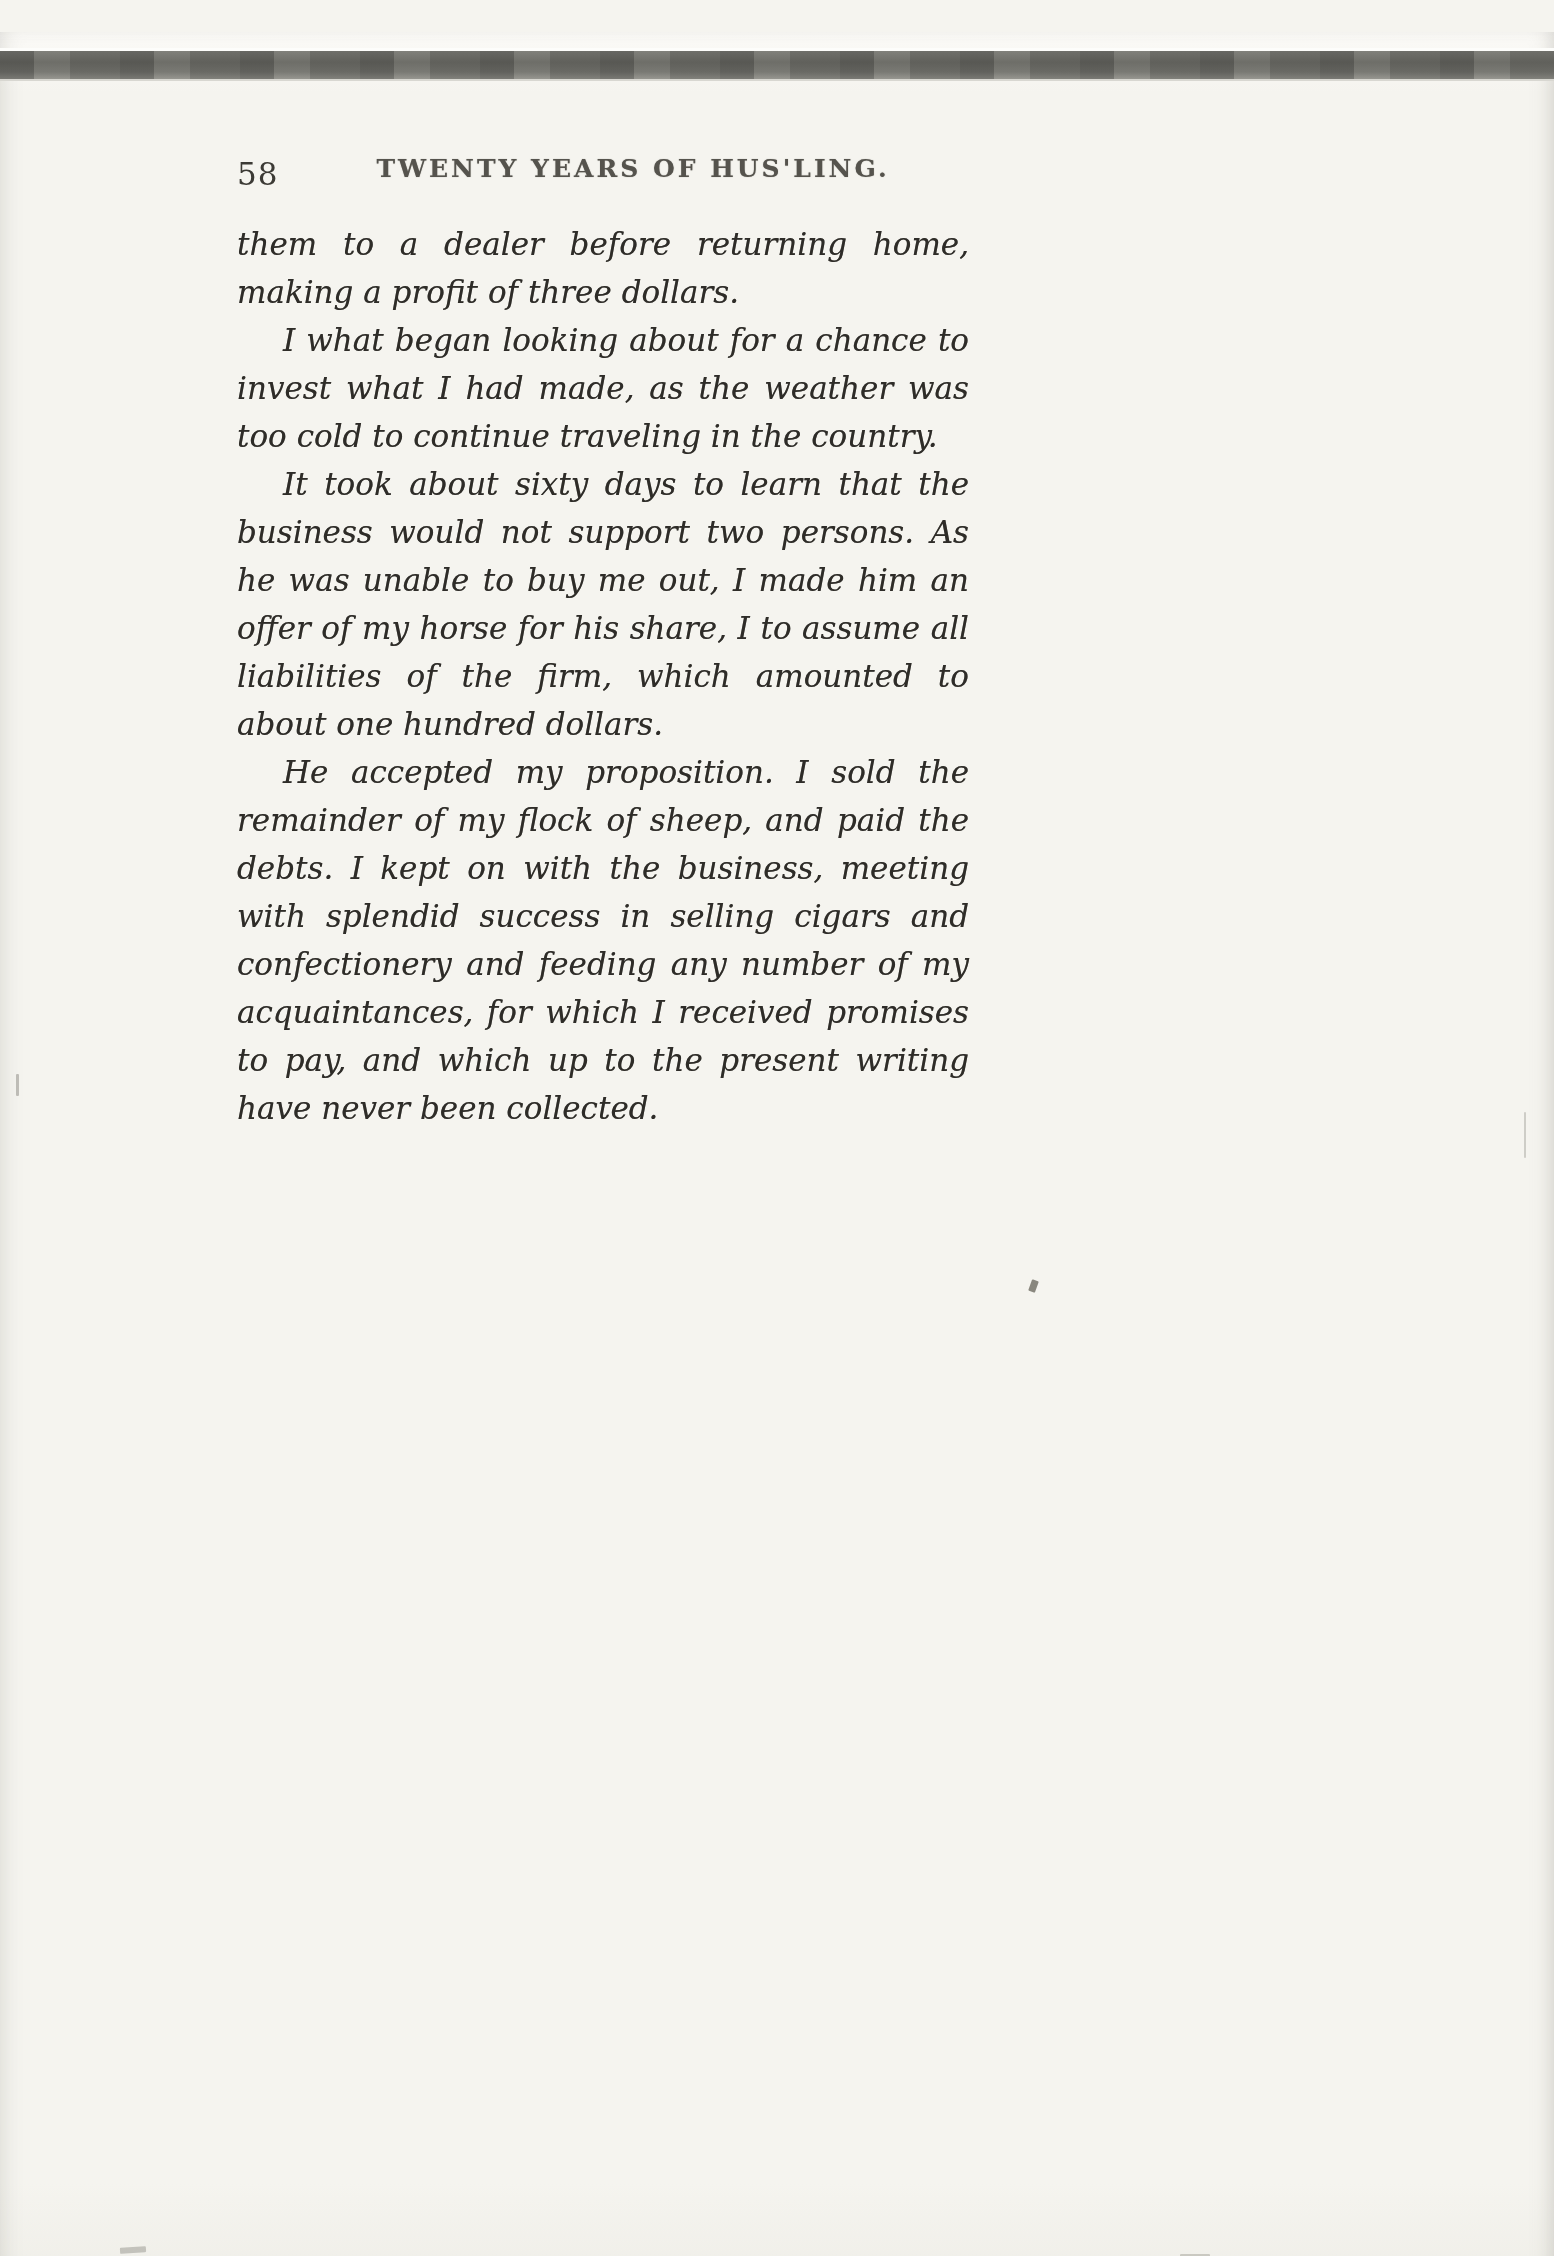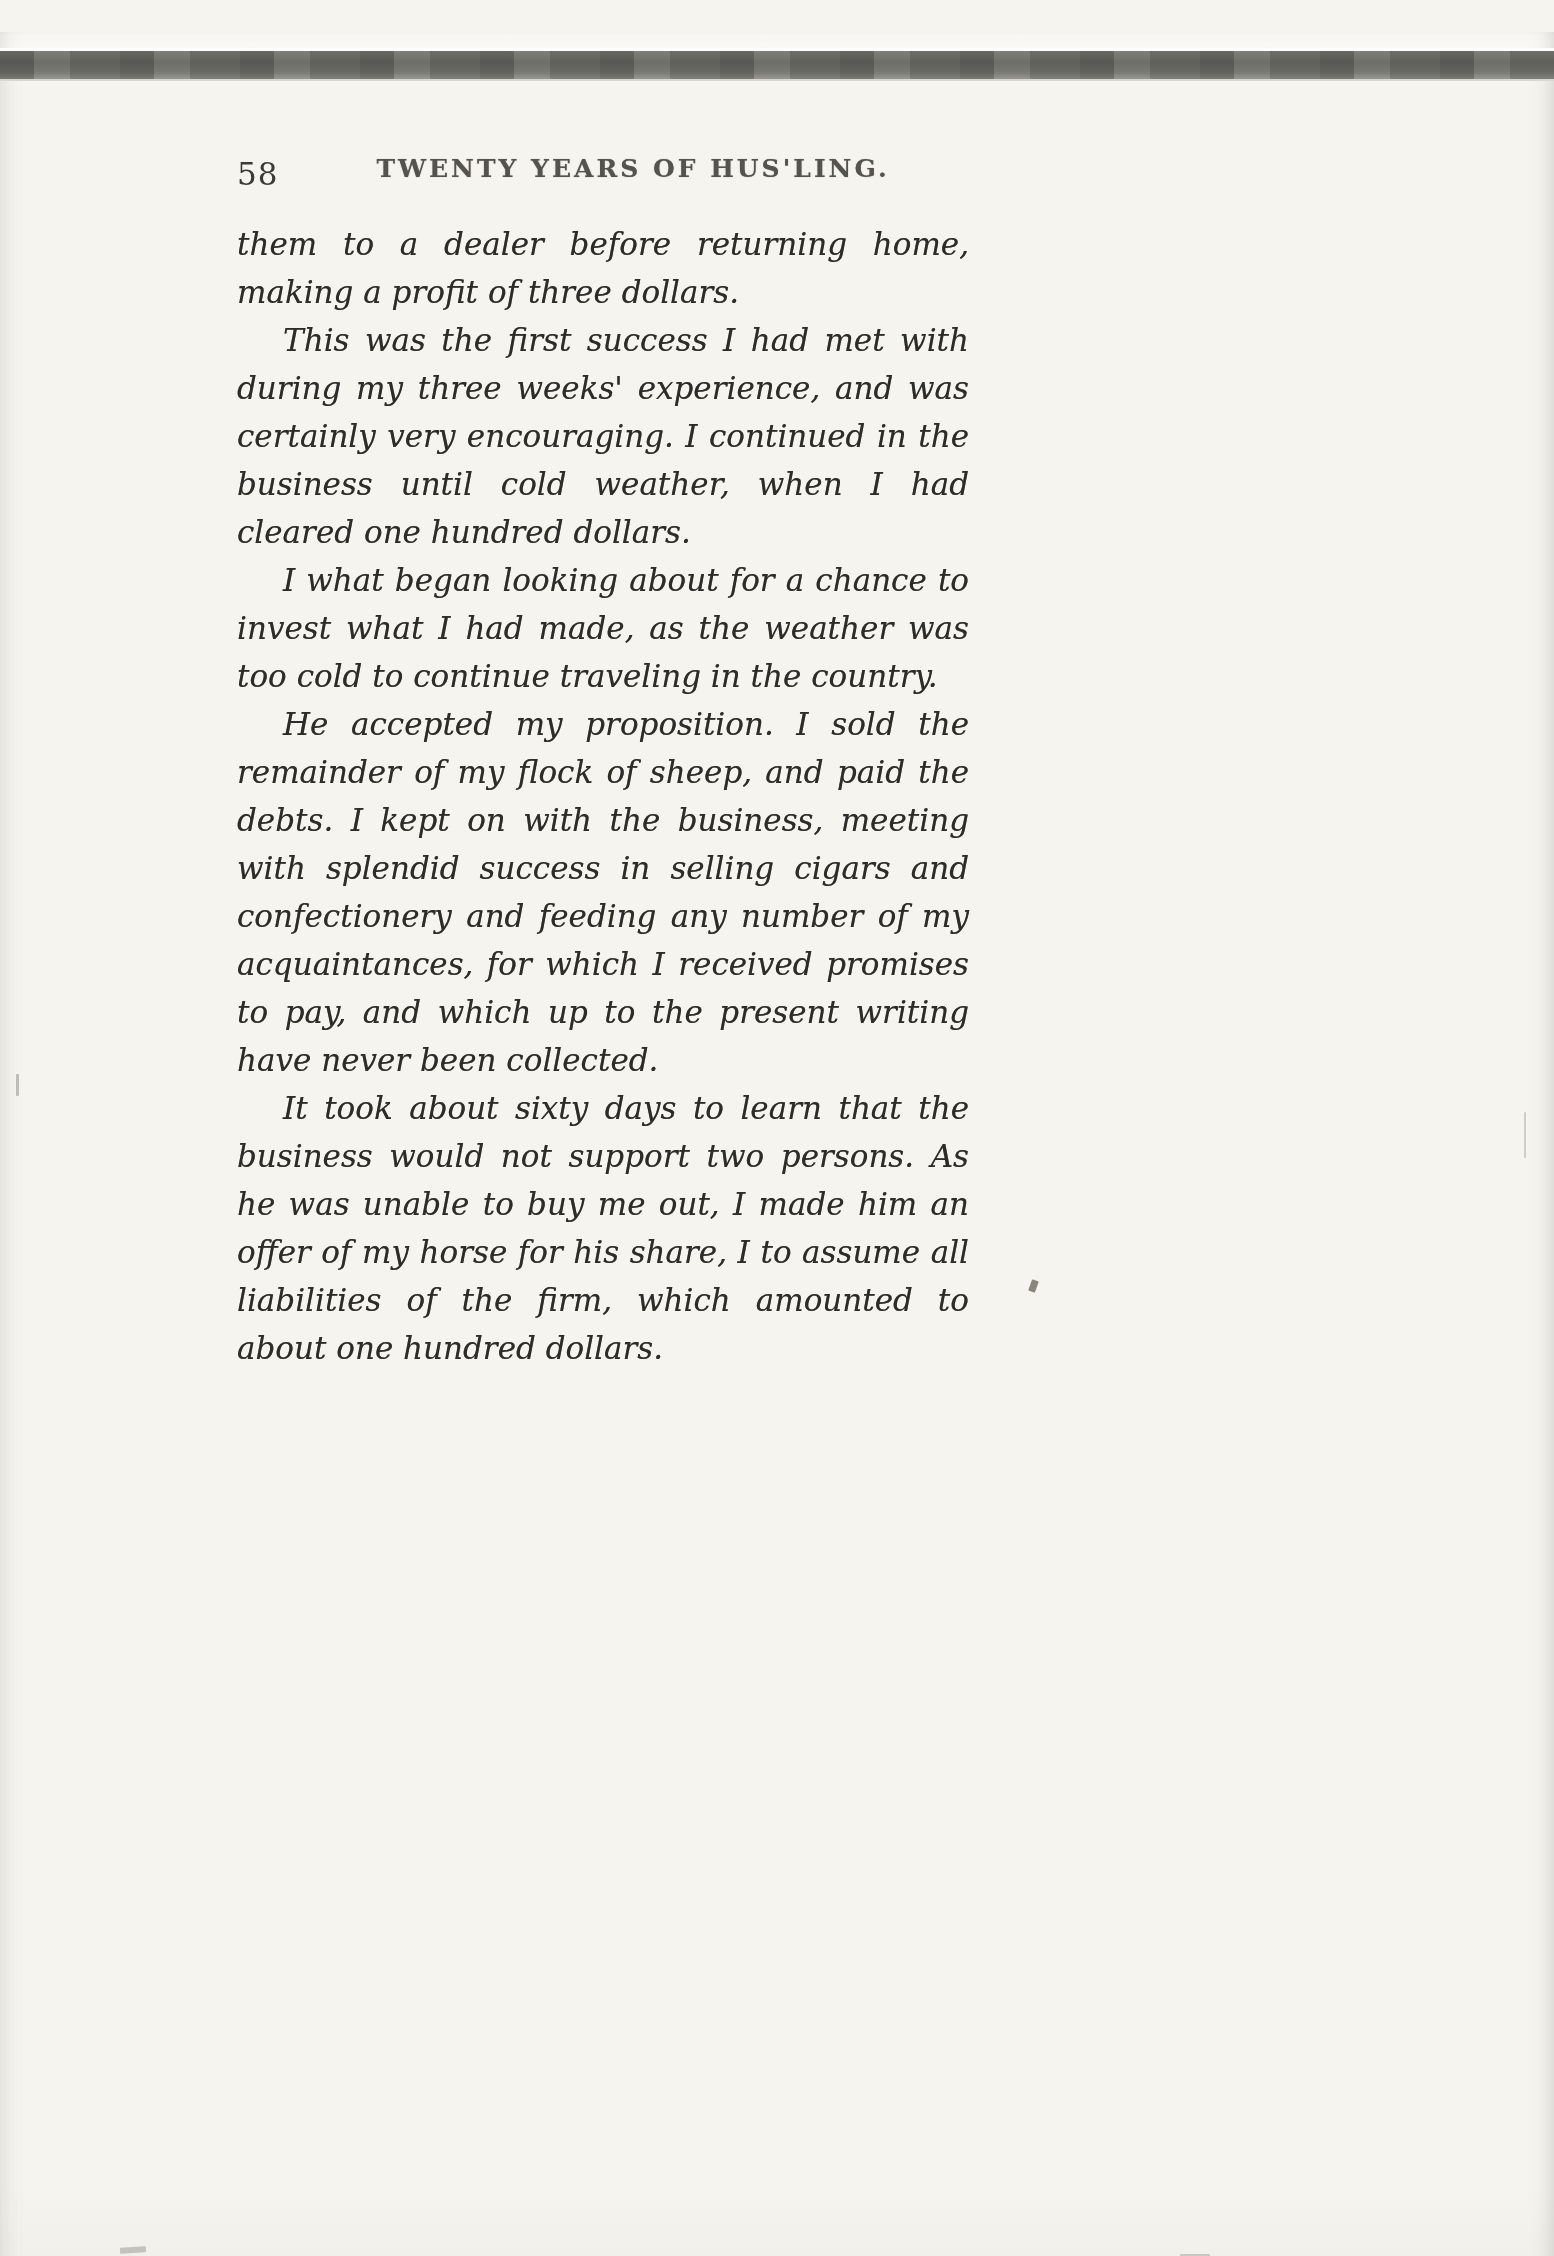--- a/index.html
+++ b/index.html
@@ -122,24 +122,23 @@
   <div class="scan-band"></div>
 
   <div class="content">
     <div class="header">
       <span class="page-num">58</span>
       <span class="running-title">TWENTY YEARS OF HUS'LING.</span>
     </div>
 
     <div class="text-block">
       <p class="no-indent">them to a dealer before returning home, making a profit of three dollars.</p>
-      <p>This was the first success I had met with during my three weeks' experience, and was certainly very encouraging.  I continued in the business until cold weather, when I had cleared one hundred dollars.</p>
       <p>I what began looking about for a chance to invest what I had made, as the weather was too cold to continue traveling in the country.</p>
+      <p>It took about sixty days to learn that the business would not support two persons.  As he was unable to buy me out, I made him an offer of my horse for his share, I to assume all liabilities of the firm, which amounted to about one hundred dollars.</p>
       <p>He accepted my proposition.  I sold the remainder of my flock of sheep, and paid the debts. I kept on with the business, meeting with splendid success in selling cigars and confectionery and feeding any number of my acquaintances, for which I received promises to pay, and which up to the present writing have never been collected.</p>
-      <p>It took about sixty days to learn that the business would not support two persons.  As he was unable to buy me out, I made him an offer of my horse for his share, I to assume all liabilities of the firm, which amounted to about one hundred dollars.</p>
     </div>
   </div>
 
   <div class="speck speck-a"></div>
   <div class="speck speck-b"></div>
   <div class="speck speck-c"></div>
   <div class="speck speck-d"></div>
   <div class="speck speck-e"></div>
   <div class="speck speck-f"></div>
 

